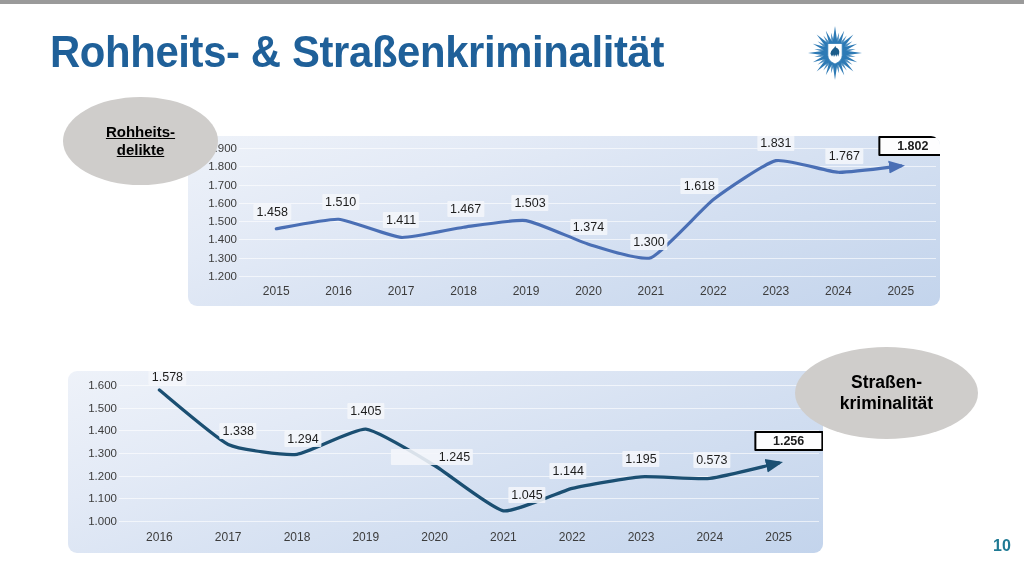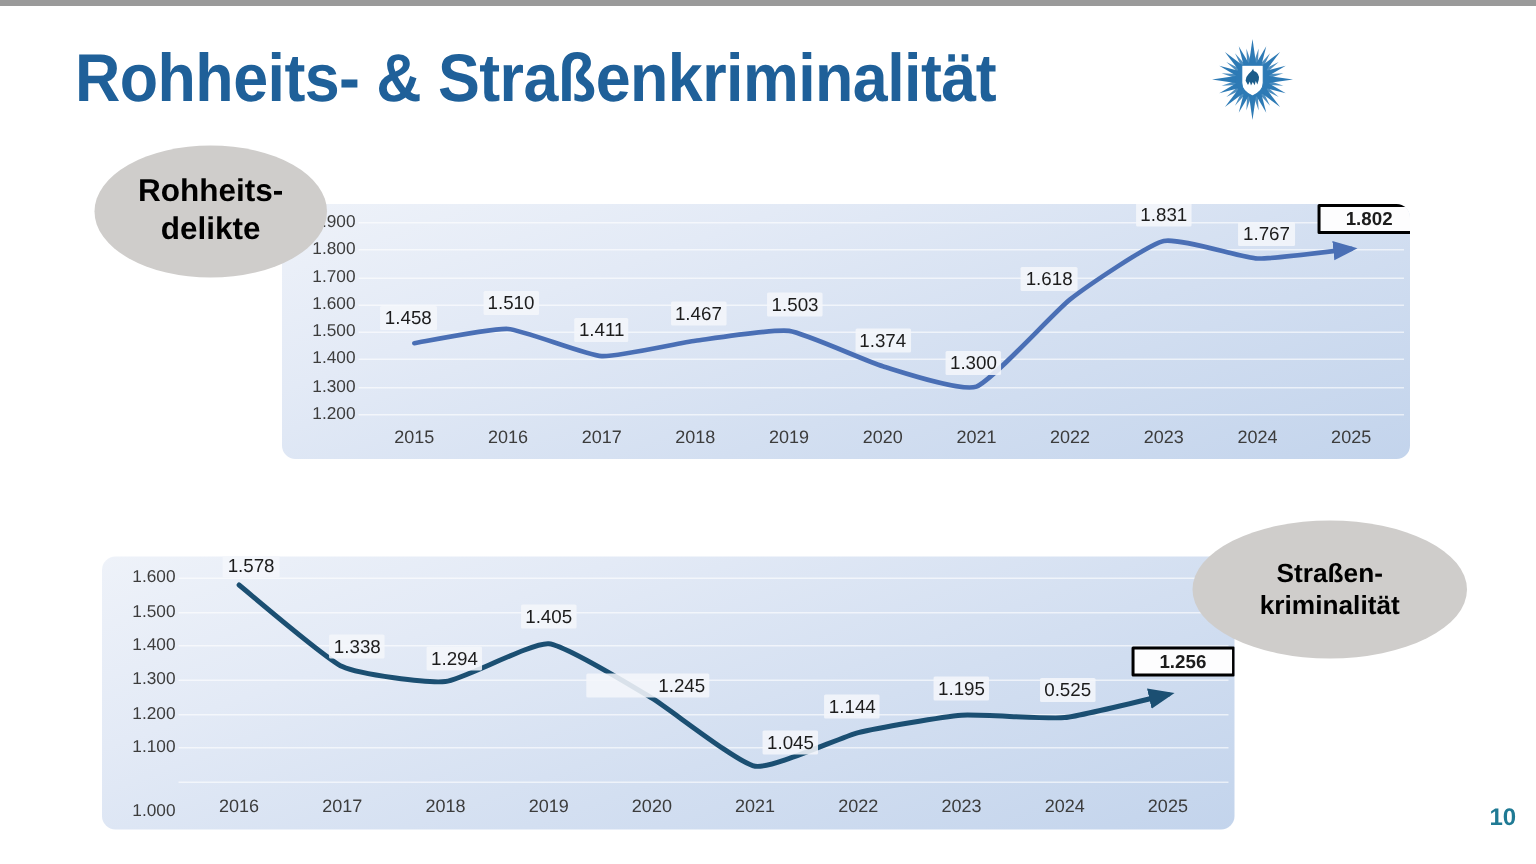--- a/index.html
+++ b/index.html
@@ -26,21 +26,21 @@
   #logo-text{position:absolute;left:68px;top:8px;color:#1f5f96;}
   #logo-text .l1{font-size:19px;font-weight:bold;letter-spacing:1.1px;line-height:20px;}
   #logo-text .l2{font-size:13.5px;font-weight:bold;letter-spacing:0.55px;line-height:16px;}
 
   
   .bubble{
     position:absolute;border-radius:50%;background:#cfcdcb;
     display:flex;align-items:center;justify-content:center;text-align:center;
     color:#000;font-weight:bold;line-height:1.18;
   }
-  #bubble-rohheitsdelikte{left:63px;top:97px;width:155px;height:88px;font-size:21px;z-index:6;}
+  #bubble-rohheitsdelikte{left:63px;top:97px;width:155px;height:88px;font-size:15px;z-index:6;text-decoration:underline;}
   #bubble-strassenkriminalitaet{left:795px;top:347px;width:183px;height:92px;font-size:17.5px;z-index:6;}
 
   
   .panel{
     position:absolute;border-radius:9px;
     background:linear-gradient(160deg,#eef2f9 0%,#e3eaf6 28%,#d3dff1 62%,#c3d4ec 100%);
     overflow:hidden;
   }
   #panel-rohheitsdelikte{left:188px;top:136px;width:752px;height:170px;}
   #panel-strassenkriminalitaet{left:68px;top:371px;width:755px;height:182px;}
@@ -203,21 +203,21 @@
       <div class="ytick" style="top: 36.6667px; right: 706px;">1.500</div>
       <div class="gridline" style="left: 51px; width: 700px; top: 59.3333px;"></div>
       <div class="ytick" style="top: 59.3333px; right: 706px;">1.400</div>
       <div class="gridline" style="left: 51px; width: 700px; top: 82px;"></div>
       <div class="ytick" style="top: 82px; right: 706px;">1.300</div>
       <div class="gridline" style="left: 51px; width: 700px; top: 104.667px;"></div>
       <div class="ytick" style="top: 104.667px; right: 706px;">1.200</div>
       <div class="gridline" style="left: 51px; width: 700px; top: 127.333px;"></div>
       <div class="ytick" style="top: 127.333px; right: 706px;">1.100</div>
       <div class="gridline" style="left: 51px; width: 700px; top: 150px;"></div>
-      <div class="ytick" style="top: 150px; right: 706px; margin-top: 20px;">1.000</div>
+      <div class="ytick" style="top: 150px; right: 706px;">1.000</div>
       <div class="xtick" style="left: 91.4px; top: 159px;">2016</div>
       <div class="xtick" style="left: 160.2px; top: 159px;">2017</div>
       <div class="xtick" style="left: 229px; top: 159px;">2018</div>
       <div class="xtick" style="left: 297.8px; top: 159px;">2019</div>
       <div class="xtick" style="left: 366.6px; top: 159px;">2020</div>
       <div class="xtick" style="left: 435.4px; top: 159px;">2021</div>
       <div class="xtick" style="left: 504.2px; top: 159px;">2022</div>
       <div class="xtick" style="left: 573px; top: 159px;">2023</div>
       <div class="xtick" style="left: 641.8px; top: 159px;">2024</div>
       <div class="xtick" style="left: 710.6px; top: 159px;">2025</div>
@@ -230,21 +230,21 @@
         <path d="M 91.40 18.99 C 97.13 23.52, 148.73 68.02, 160.20 73.39 C 171.67 78.75, 217.53 84.63, 229.00 83.36 C 240.47 82.09, 286.33 57.27, 297.80 58.20 C 309.27 59.13, 355.13 87.67, 366.60 94.47 C 378.07 101.27, 423.93 137.89, 435.40 139.80 C 446.87 141.71, 492.73 120.19, 504.20 117.36 C 515.67 114.53, 561.53 106.63, 573.00 105.80 C 584.47 104.97, 630.33 108.54, 641.80 107.39 C 653.27 106.23, 704.87 93.26, 710.60 91.97" fill="none" stroke="#1b4f72" stroke-width="3.3" stroke-linecap="round" stroke-linejoin="round" marker-end="url(#plot-2-arrow)"></path>
       </svg>
       <div class="dlabel" style="left: 99.4px; top: 5.98667px;">1.578</div>
       <div class="dlabel" style="left: 170.2px; top: 60.3867px;">1.338</div>
       <div class="dlabel" style="left: 235px; top: 68.36px;">1.294</div>
       <div class="dlabel" style="left: 297.8px; top: 40.2px;">1.405</div>
       <div class="dlabel" style="left: 364px; top: 86.4667px; padding-left: 48px;">1.245</div>
       <div class="dlabel" style="left: 459px; top: 123.8px;">1.045</div>
       <div class="dlabel" style="left: 500.2px; top: 100.36px;">1.144</div>
       <div class="dlabel" style="left: 573px; top: 87.8px;">1.195</div>
-      <div class="dlabel" style="left: 643.8px; top: 89.3867px;">0.525</div>
+      <div class="dlabel" style="left: 643.8px; top: 89.3867px;">0.573</div>
       <div class="dlabel boxed" style="left: 720.6px; top: 69.9733px;">1.256</div>
     </div>
 </div>
 
 <div class="bubble" id="bubble-rohheitsdelikte">
   <div>
     <div>Rohheits-</div>
     <div>delikte</div>
   </div>
 </div>

